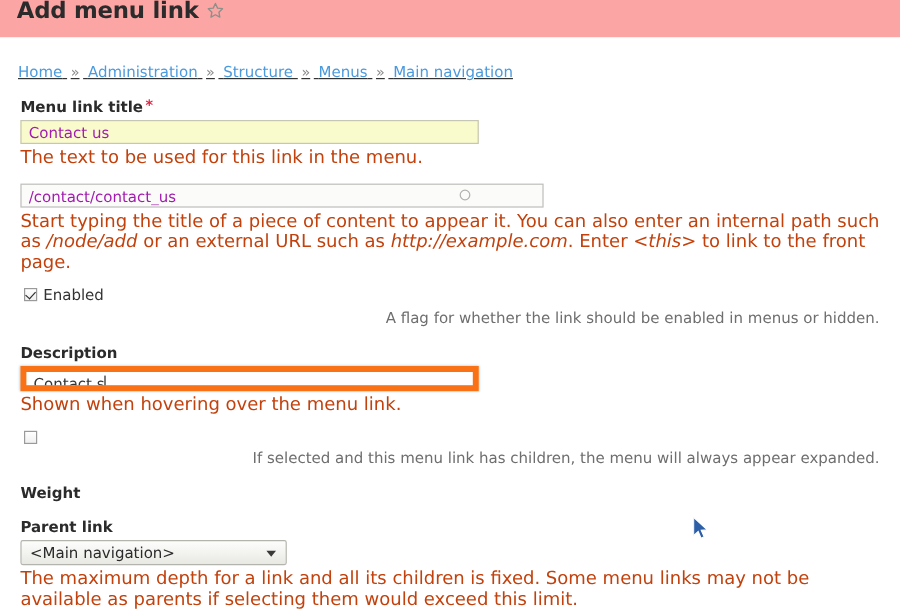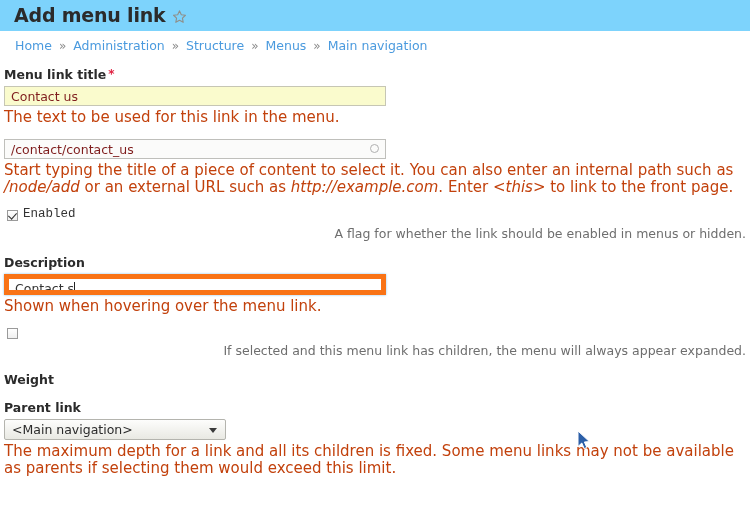--- a/index.html
+++ b/index.html
@@ -12,63 +12,64 @@
     background: #ffffff;
     font-family: "DejaVu Sans", "Liberation Sans", sans-serif;
     font-size: 13px;
     color: #333333;
     overflow: hidden;
     position: relative;
   }
 
   
   .page-header {
-    background: #7dd3fc;
+    background: #fca5a5;
     height: 31px;
     width: 750px;
     display: flex;
-    align-items: center;
+    align-items: flex-start;
     padding: 0 0 0 14px;
     box-sizing: border-box;
   }
   .page-title {
     font-size: 19px;
     font-weight: bold;
     color: #2b2b2b;
     letter-spacing: -0.2px;
     line-height: 19px;
   }
   .star-icon {
     margin-left: 7px;
     display: inline-flex;
     align-items: center;
     position: relative;
     top: 1px;
   }
 
   
   .breadcrumb {
-    padding: 7px 0 0 15px;
+    padding: 21px 0 0 15px;
     font-size: 12.5px;
     line-height: 16px;
     white-space: nowrap;
+    text-decoration: underline;
   }
   .breadcrumb a {
     color: #4a9ade;
     text-decoration: none;
   }
   .breadcrumb .sep {
     color: #8a8a8a;
     margin: 0 3px;
     font-size: 12px;
   }
 
   
   .form-wrap {
-    padding: 0 4px;
+    padding: 0 17px;
   }
   .field {
     margin-top: 13px;
   }
   .field-label {
     font-size: 12.5px;
     font-weight: bold;
     color: #2b2b2b;
     margin-bottom: 4px;
     display: block;
@@ -88,41 +89,41 @@
   }
   .desc em {
     font-style: italic;
   }
 
   input.text-input {
     box-sizing: border-box;
     height: 20px;
     font-family: "DejaVu Sans", "Liberation Sans", sans-serif;
     font-size: 12.5px;
-    color: #7f1d1d;
+    color: #a21caf;
     padding: 1px 6px;
     border: 1px solid #bfbfbb;
     background: #ffffff;
     outline: none;
   }
   input.autofill {
     background: #fafbcd;
     border: 1px solid #c6c6b4;
     width: 382px;
   }
   input.plain {
     width: 382px;
     background: #fbfbfa;
   }
   .link-field-wrap {
     position: relative;
     width: 382px;
   }
   .link-field-wrap input {
-    width: 382px;
+    width: 436px;
     padding-right: 22px;
   }
   .throbber-icon {
     position: absolute;
     right: 7px;
     top: 5px;
     width: 9px;
     height: 9px;
     border: 1.4px solid #b0b0b0;
     border-radius: 50%;
@@ -145,23 +146,22 @@
     font-size: 12.5px;
     color: #333333;
     padding: 2px 6px;
     white-space: nowrap;
     overflow: hidden;
   }
 
   
   .check-row {
     display: flex;
-    align-items: center;
+    align-items: flex-start;
     margin-top: 11px;
-    font-family: Liberation Mono, monospace;
   }
   .cb {
     width: 11px;
     height: 11px;
     border: 1px solid #9a9a9a;
     background: linear-gradient(#ffffff, #f0f0f0);
     box-sizing: border-box;
     margin: 2px 5px 0 3px;
     position: relative;
     flex: none;
@@ -256,21 +256,21 @@
     </label>
     <input class="text-input autofill" type="text" value="Contact us" style="">
     <div class="desc">The text to be used for this link in the menu.</div>
   </div>
 
   <div class="field">
     <div class="link-field-wrap">
       <input class="text-input plain" type="text" value="/contact/contact_us" style="">
       <span class="throbber-icon"></span>
     </div>
-    <div class="desc"><span>Start typing the title of a piece of content to select it. You can also enter an internal path such as </span><em>/node/add</em><span> or an external URL such as </span><em>http://example.com</em><span>. Enter &lt;</span><em>this</em><span>&gt; to link to the front page.</span></div>
+    <div class="desc"><span>Start typing the title of a piece of content to appear it. You can also enter an internal path such as </span><em>/node/add</em><span> or an external URL such as </span><em>http://example.com</em><span>. Enter &lt;</span><em>this</em><span>&gt; to link to the front page.</span></div>
   </div>
 
   <div class="check-row">
     <span class="cb checked"></span>
     <span class="cb-label">Enabled</span>
   </div>
   <div class="check-desc">A flag for whether the link should be enabled in menus or hidden.</div>
 
   <div class="field">
     <label class="field-label">Description</label>

